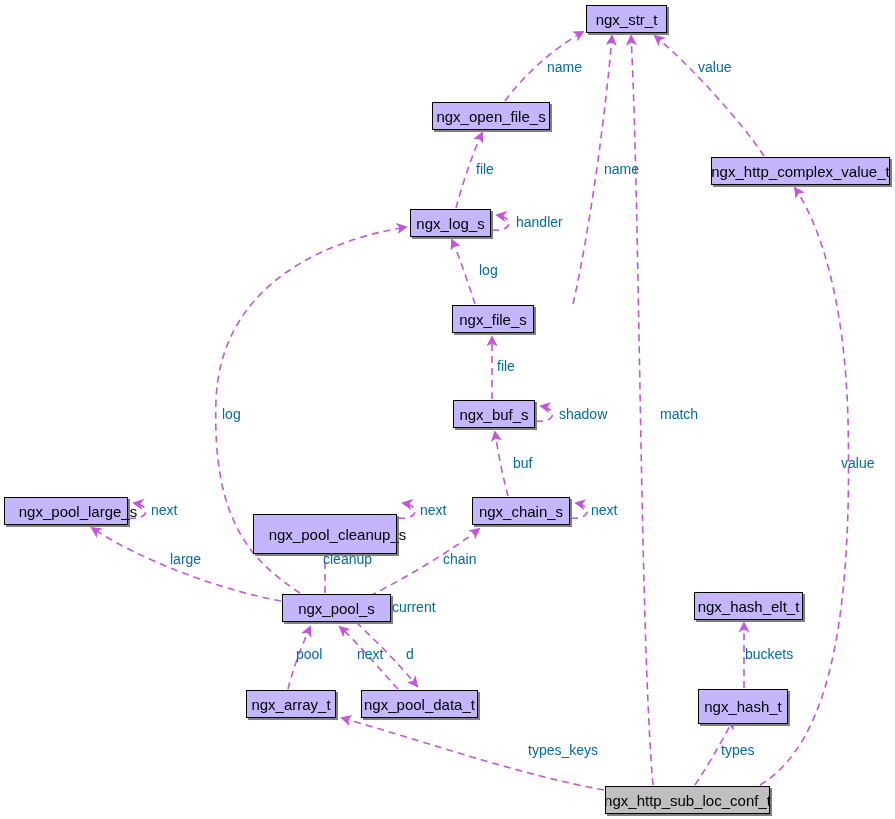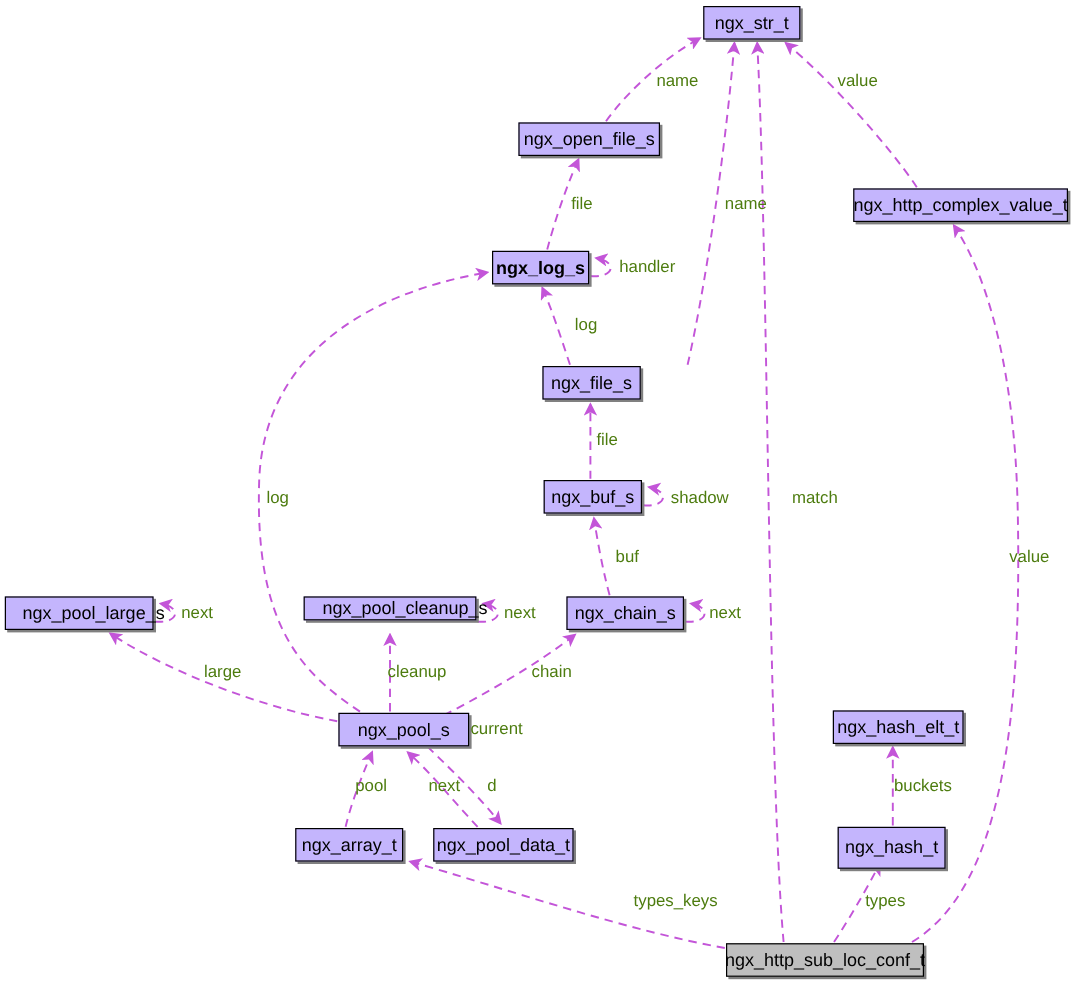--- a/index.html
+++ b/index.html
@@ -40,21 +40,21 @@
     background: #bfbfbf;
   }
   .node-label {
     display: block;
     line-height: 1;
     padding: 0 6px;
   }
   .edge-label {
     position: absolute;
     font-size: 14px;
-    color: #4d7c0f;
+    color: #0369a1;
     white-space: nowrap;
     line-height: 1;
   }
 </style>
 </head>
 <body>
 
 <div id="canvas">
 
   <svg id="edges" viewBox="0 0 895 819" xmlns="http://www.w3.org/2000/svg">
@@ -119,33 +119,33 @@
 
   <div class="node" style="left:586px;top:5px;width:81px;height:28px;">
     <span class="node-label">ngx_str_t</span>
   </div>
   <div class="node" style="left:432px;top:102px;width:118px;height:28px;">
     <span class="node-label">ngx_open_file_s</span>
   </div>
   <div class="node" style="left:711px;top:157px;width:179px;height:28px;">
     <span class="node-label">ngx_http_complex_value_t</span>
   </div>
-  <div class="node" style="left:410px;top:209px;width:81px;height:28px;font-weight:bold;">
+  <div class="node" style="left:410px;top:209px;width:81px;height:28px;">
     <span class="node-label">ngx_log_s</span>
   </div>
   <div class="node" style="left:452px;top:305px;width:82px;height:28px;">
     <span class="node-label">ngx_file_s</span>
   </div>
   <div class="node" style="left:453px;top:400px;width:82px;height:28px;">
     <span class="node-label">ngx_buf_s</span>
   </div>
   <div class="node" style="left:4px;top:497px;width:124px;height:28px;padding-left:24px;">
     <span class="node-label">ngx_pool_large_s</span>
   </div>
-  <div class="node" style="left:253px;top:497px;width:144px;height:20px;padding-left:25px;">
+  <div class="node" style="left:253px;top:514px;width:144px;height:40px;padding-left:25px;">
     <span class="node-label">ngx_pool_cleanup_s</span>
   </div>
   <div class="node" style="left:472px;top:497px;width:98px;height:28px;">
     <span class="node-label">ngx_chain_s</span>
   </div>
   <div class="node" style="left:694px;top:592px;width:109px;height:28px;">
     <span class="node-label">ngx_hash_elt_t</span>
   </div>
   <div class="node" style="left:282px;top:594px;width:109px;height:28px;">
     <span class="node-label">ngx_pool_s</span>

